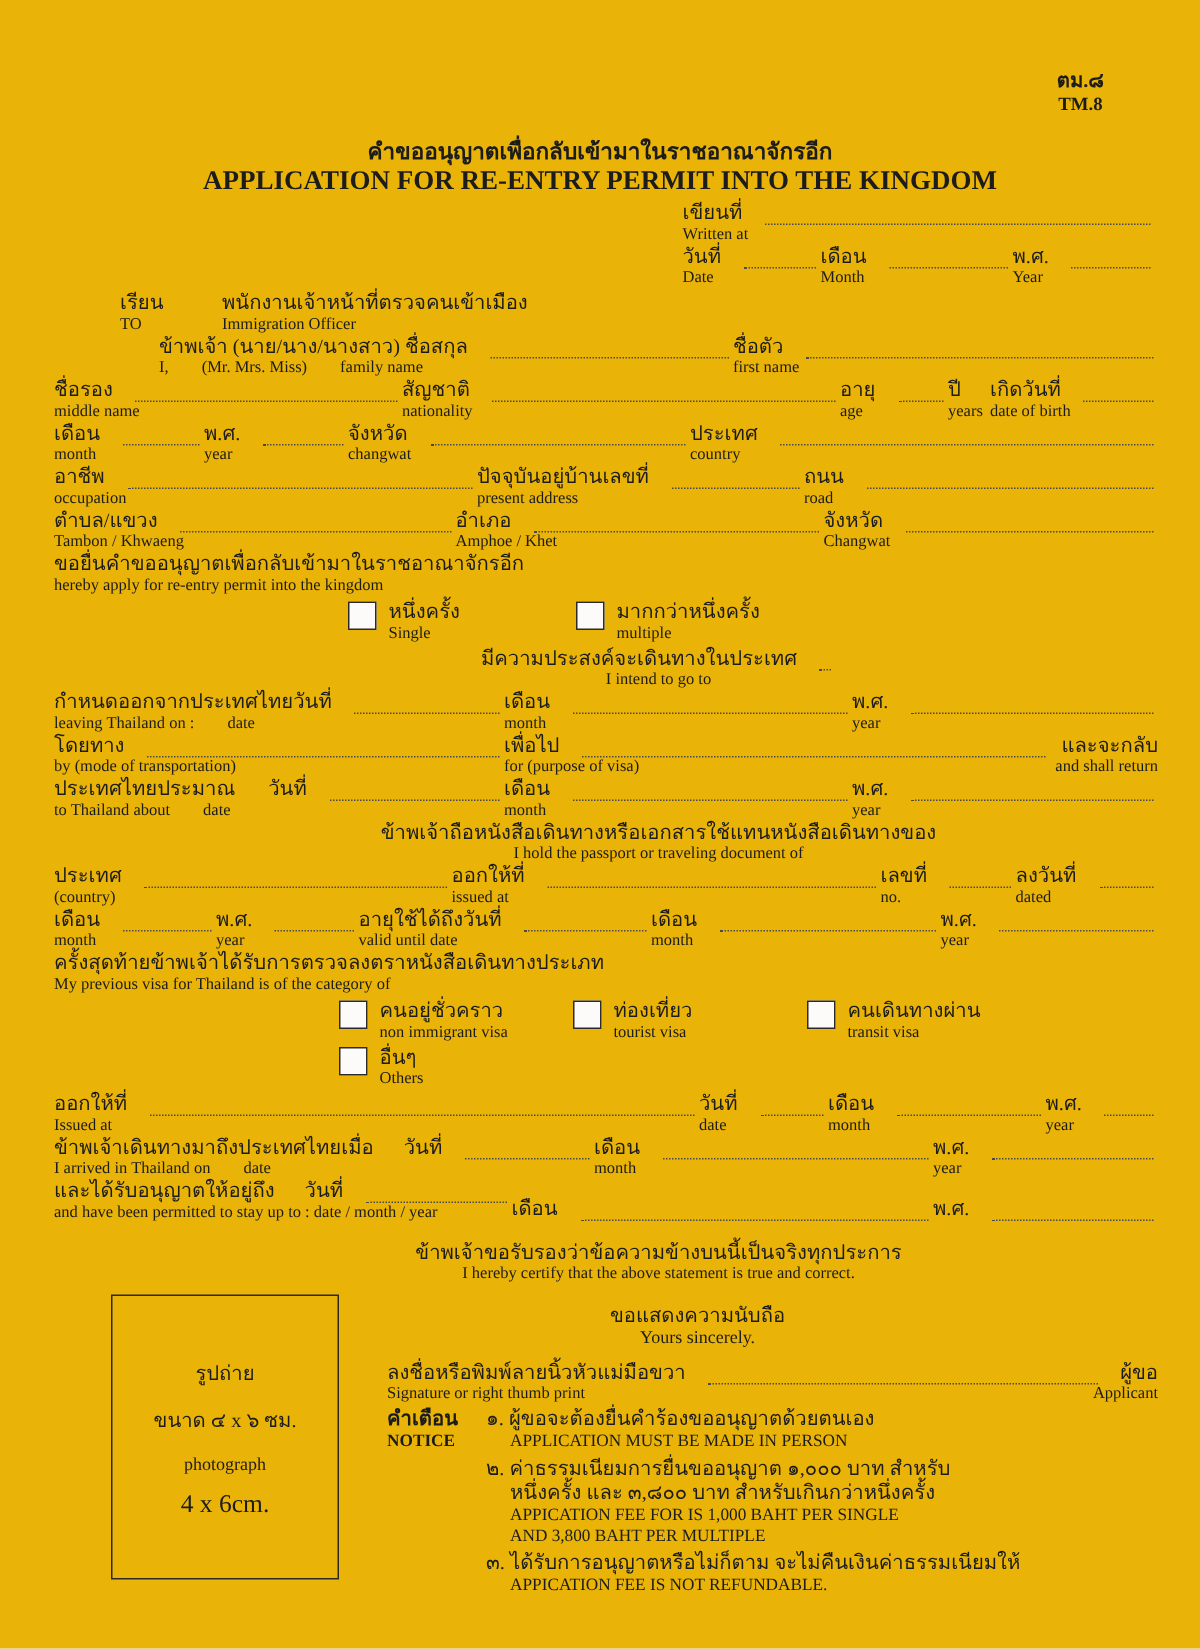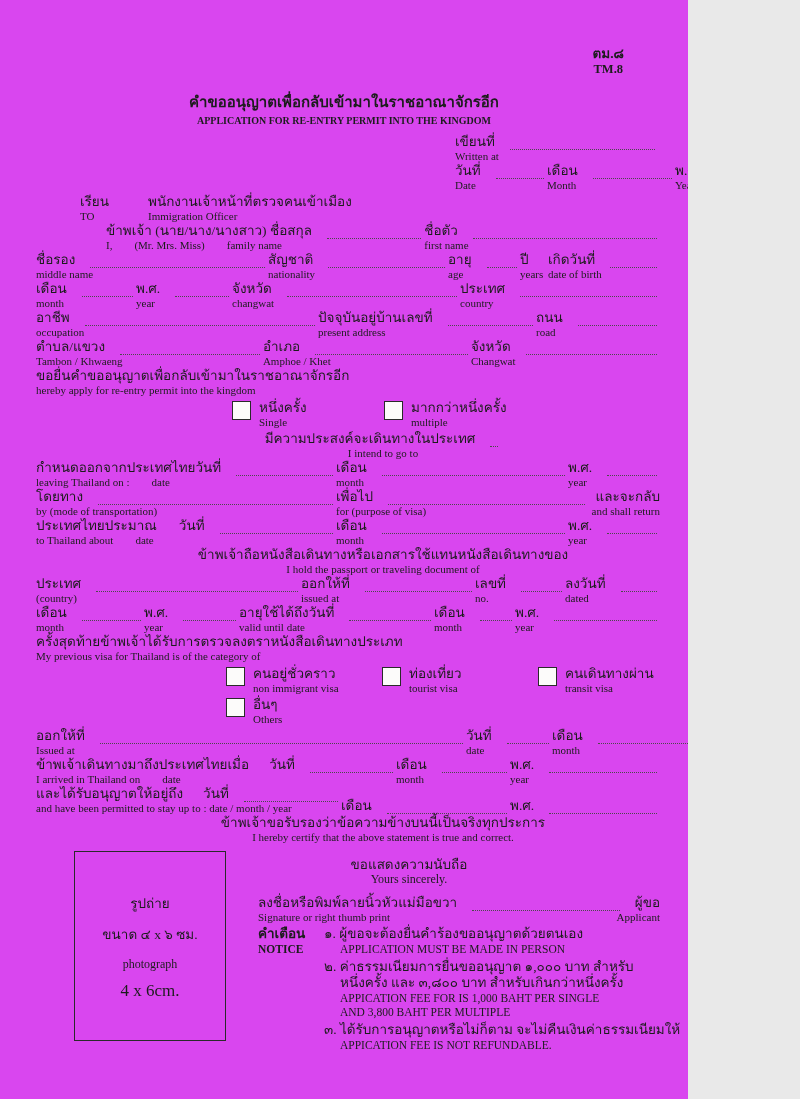--- a/index.html
+++ b/index.html
@@ -1,31 +1,31 @@
 <!DOCTYPE html>
 <html><head>
 <meta charset="utf-8">
 <style>
   html,body{margin:0;padding:0;background:#e9e9e9;}
-  .page{position:relative;width:688px;height:1099px;background:#d946ef;color:#1c1c1c;
+  .page{position:relative;width:800px;height:1099px;background:#eab308;color:#1c1c1c;
         font-family:"Liberation Serif","DejaVu Serif",serif;overflow:hidden;}
   .th{font-size:13.5px;line-height:16px;white-space:nowrap;}
   .g{font-size:11px;line-height:12px;white-space:nowrap;color:#1c1c1c;}
   .b{font-weight:bold;}
   .row{display:flex;align-items:flex-end;}
   .c{display:flex;flex-direction:column;min-width:0;}
   .t{display:flex;align-items:flex-end;white-space:nowrap;gap:12px;}
   .dots{flex:1 1 10px;border-bottom:1px dotted #4a4a4a;margin:0 3px;height:3px;min-width:8px;}
   .frow{margin-bottom:1px;}
   .gap{display:inline-block;width:22px;}
   .code{position:absolute;top:46px;right:64px;text-align:center;}
   .code .en{font-size:12.5px;}
   .titles{position:absolute;top:93px;left:0;width:100%;text-align:center;}
   .title-th{font-size:15px;line-height:18px;}
-  .title-en{font-size:10px;line-height:17px;margin-top:1px;font-family:Liberation Serif, serif;}
+  .title-en{font-size:18px;line-height:17px;margin-top:1px;font-family:Liberation Serif, serif;}
   .written{position:absolute;top:134px;left:455px;right:30px;}
   .main{position:absolute;top:194px;left:36px;right:28px;}
   .ind70{margin-left:70px;align-items:center;}
   .cb{width:17px;height:17px;border:1.5px solid #2a2a2a;background:#fcfbfa;flex:0 0 auto;margin-top:1px;}
   .cbcell{display:flex;gap:8px;align-items:flex-start;}
   .cbrow{display:flex;margin:4px 0 3px 0;gap:21px;}
   .tocol{display:flex;margin-left:44px;}
   .tolabel{width:68px;flex:0 0 68px;}
   .bottom{display:flex;margin-top:8px;}
   .photo{width:150px;height:188px;border:1.5px solid #2a2a2a;margin-left:38px;display:flex;
@@ -521,21 +521,21 @@
       </div>
       <div class="c" style="flex:0 0 150px">
         <div class="t">
             <span class="th">พ.ศ.</span>
             <span class="dots"></span>
           </div>
         <div class="g"></div>
       </div>
     </div>
 
-    <div class="frow c ind70" style="margin-top:1px">
+    <div class="frow c ind70" style="margin-top:13px">
       <span class="th">ข้าพเจ้าขอรับรองว่าข้อความข้างบนนี้เป็นจริงทุกประการ</span>
       <span class="g">I hereby certify that the above statement is true and correct.</span>
     </div>
 
     <div class="bottom">
       <div class="photo">
         <span class="th">รูปถ่าย</span>
         <span class="th">ขนาด ๔ x ๖ ซม.</span>
         <span class="g" style="font-size:12px">photograph</span>
         <span class="g" style="font-size:17px">4 x 6cm.</span>

